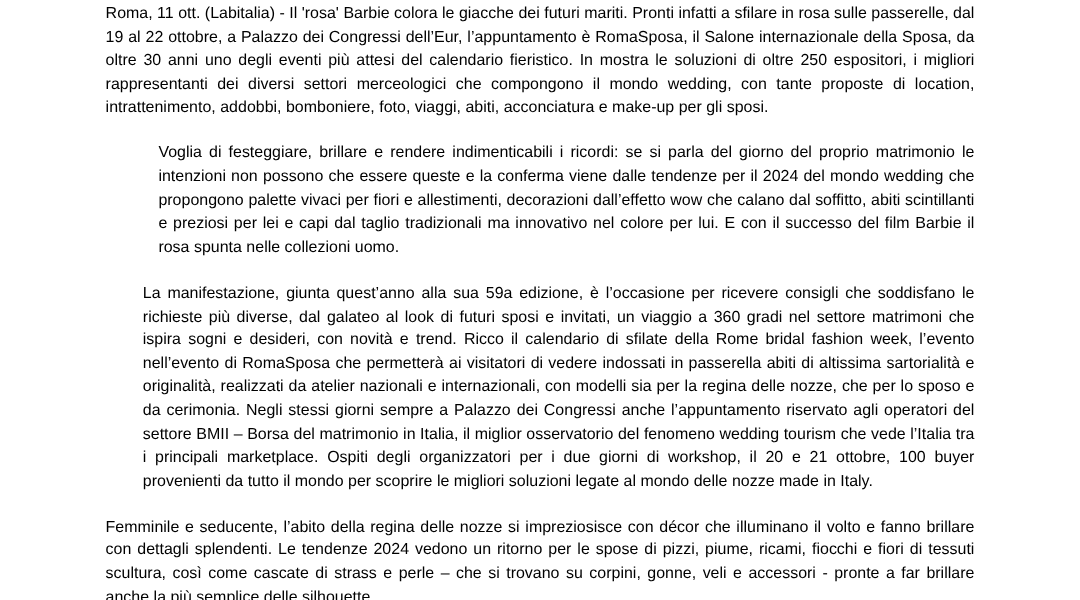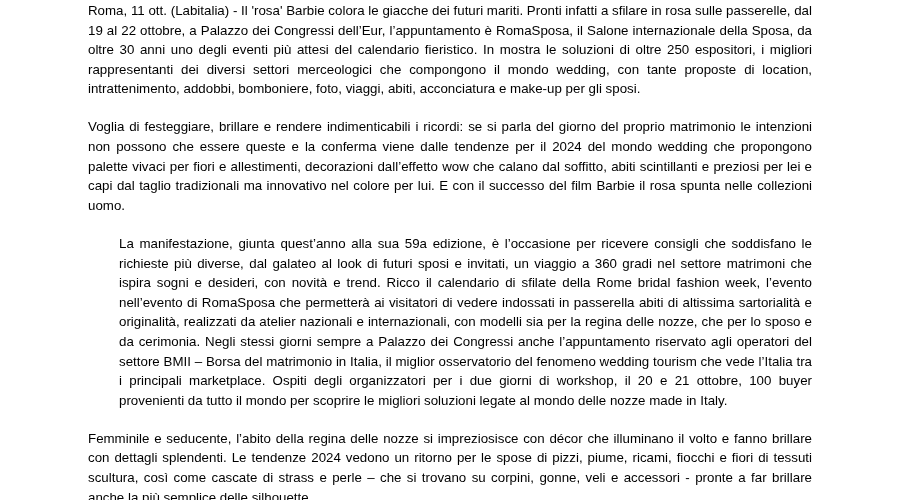--- a/index.html
+++ b/index.html
@@ -39,21 +39,21 @@
     color: #000000;
     letter-spacing: 0.01px;
     word-spacing: 0px;
     hyphens: none;
   }
   .para:last-child {
     margin-bottom: 0;
   }
   
   .para-1 { margin-top: 1px; }
-  .para-2 { margin-top: 0px; }
+  .para-2 { margin-top: 0px; margin-left: 44px; }
   .para-3 { margin-top: 0px; margin-left: 31px; }
   .para-4 { margin-top: 0px; }
 </style>
 </head>
 <body>
 
 <div class="page">
   <div class="article-body">
 
     <p class="para para-1">Roma, 11 ott. (Labitalia) - Il 'rosa' Barbie colora le giacche dei futuri mariti. Pronti infatti a sfilare in rosa sulle passerelle, dal 19 al 22 ottobre, a Palazzo dei Congressi dell’Eur, l’appuntamento è RomaSposa, il Salone internazionale della Sposa, da oltre 30 anni uno degli eventi più attesi del calendario fieristico. In mostra le soluzioni di oltre 250 espositori, i migliori rappresentanti dei diversi settori merceologici che compongono il mondo wedding, con tante proposte di location, intrattenimento, addobbi, bomboniere, foto, viaggi, abiti, acconciatura e make-up per gli sposi.</p>

